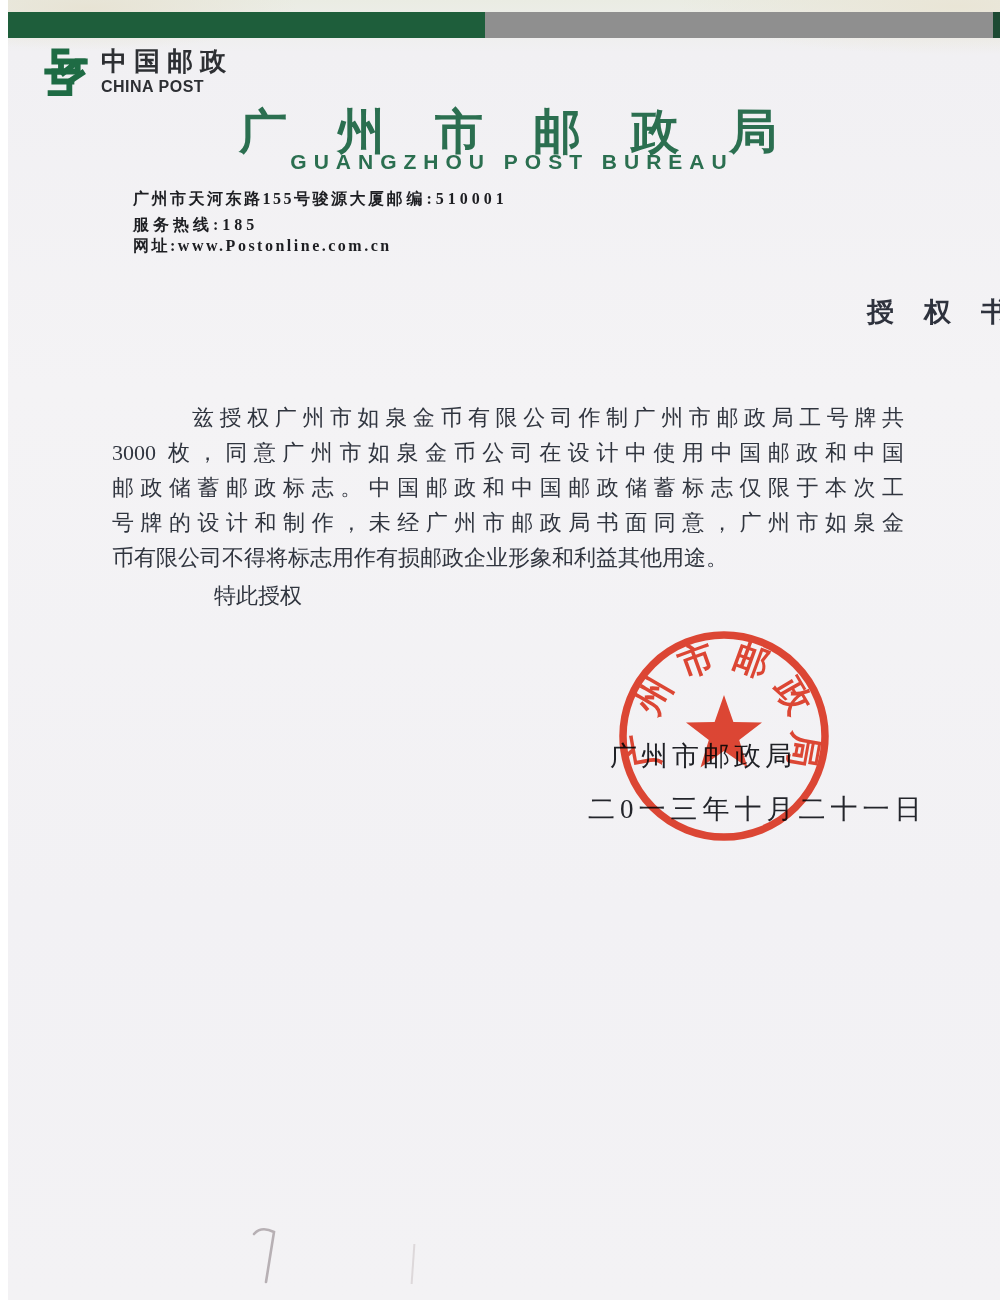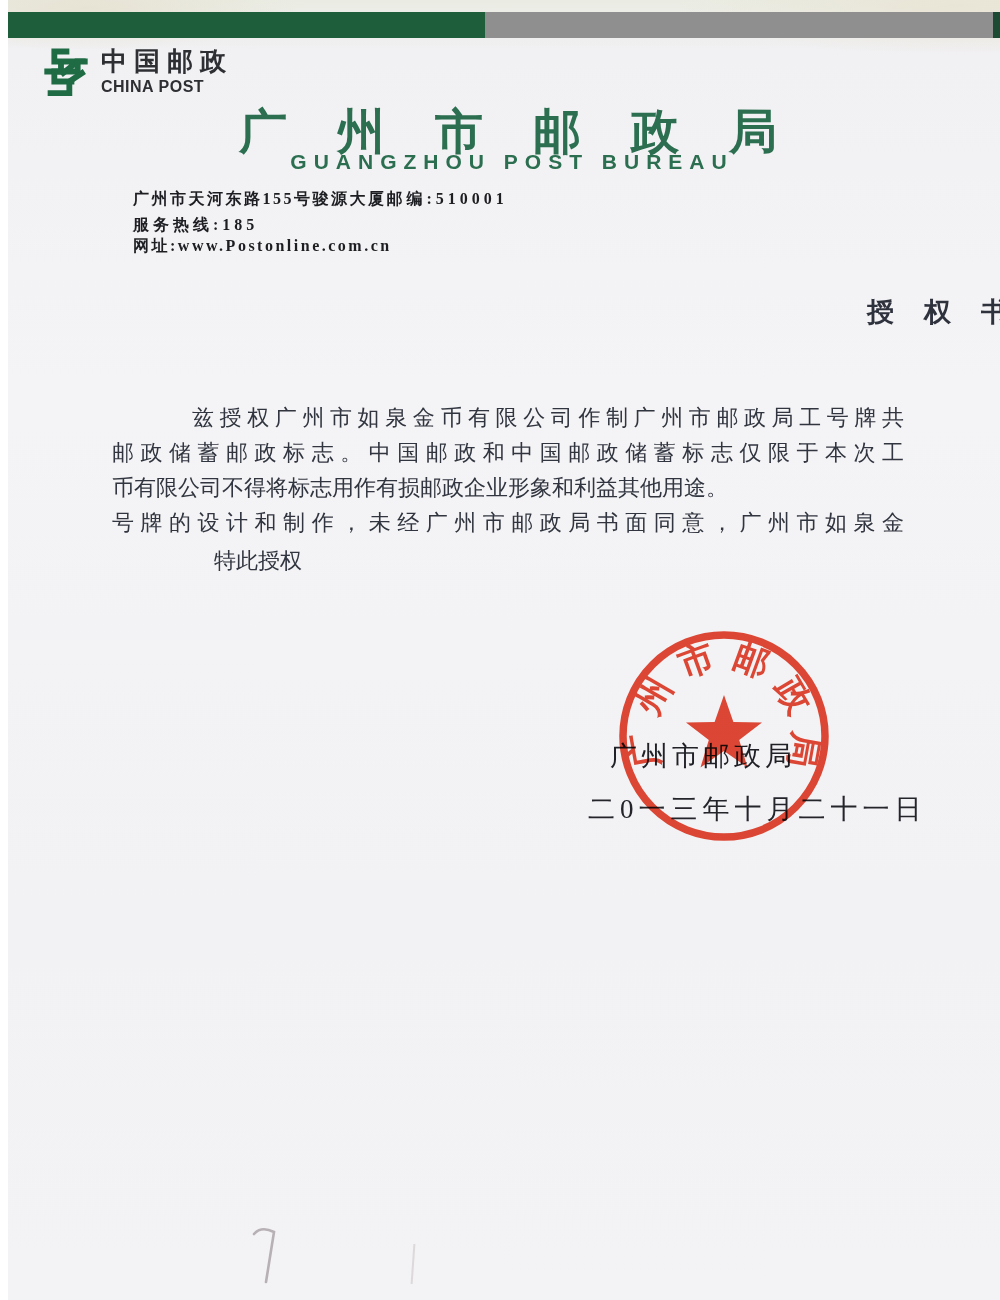--- a/index.html
+++ b/index.html
@@ -106,23 +106,24 @@
     <span class="sp4">服务热线:185</span>
     <span class="sp2">网址:www.Postonline.com.cn</span>
   </div>
 
   <div class="doc-title">
     <span>授权书</span>
   </div>
 
   <div class="doc-body">
     <div class="body-line first">兹授权广州市如泉金币有限公司作制广州市邮政局工号牌共</div>
+    <div class="body-line">3000 枚，同意广州市如泉金币公司在设计中使用中国邮政和中国</div>
     <div class="body-line">邮政储蓄邮政标志。中国邮政和中国邮政储蓄标志仅限于本次工</div>
+    <div class="body-line">号牌的设计和制作，未经广州市邮政局书面同意，广州市如泉金</div>
     <div class="body-line last">币有限公司不得将标志用作有损邮政企业形象和利益其他用途。</div>
-    <div class="body-line">号牌的设计和制作，未经广州市邮政局书面同意，广州市如泉金</div>
     <div class="closing-line">特此授权</div>
   </div>
 
 
   <div class="sig-org">广州市邮政局</div>
   <div class="sig-date">二0一三年十月二十一日</div>
 
   <div class="stamp">
     <svg width="212" height="212" viewBox="0 0 212 212">
       <circle cx="106" cy="106" r="101" fill="none" stroke="#e63c26" stroke-width="7.5"></circle>

